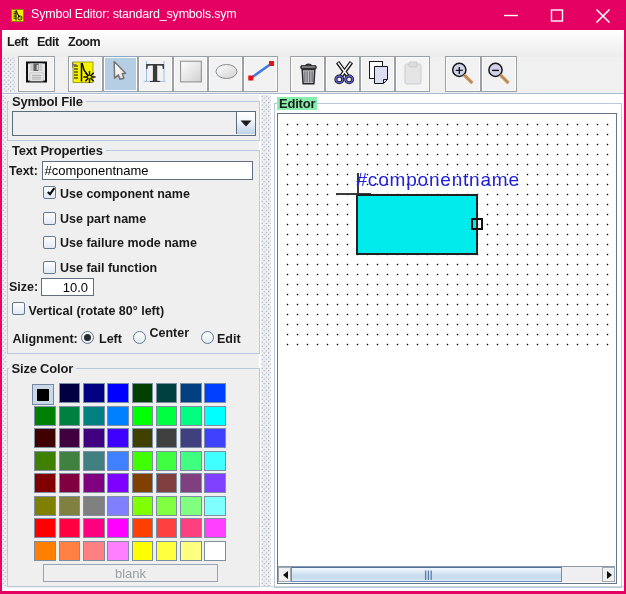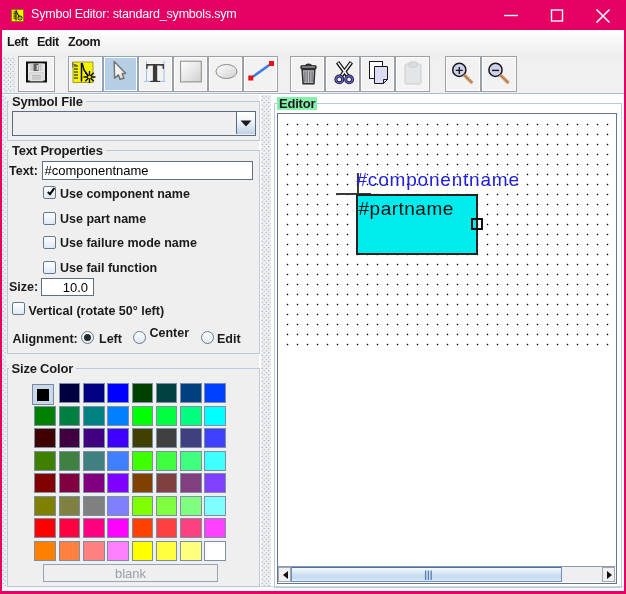--- a/index.html
+++ b/index.html
@@ -186,21 +186,21 @@
 <div class="lbl" style="left:60px;top:187px">Use component name</div>
 <div class="cb" style="left:43px;top:212px"></div>
 <div class="lbl" style="left:60px;top:212px">Use part name</div>
 <div class="cb" style="left:43px;top:236px"></div>
 <div class="lbl" style="left:60px;top:236px">Use failure mode name</div>
 <div class="cb" style="left:43px;top:261px"></div>
 <div class="lbl" style="left:60px;top:261px">Use fail function</div>
 <div class="lbl" style="left:9px;top:280px">Size:</div>
 <div class="field" style="left:41px;top:277.5px;width:53px;height:18px;padding:1px 5px 0 0;text-align:right">10.0</div>
 <div class="cb" style="left:11.5px;top:302px"></div>
-<div class="lbl" style="left:28.5px;top:303.5px">Vertical (rotate 50° left)</div>
+<div class="lbl" style="left:28.5px;top:303.5px">Vertical (rotate 80° left)</div>
 <div class="lbl" style="left:12.5px;top:331.5px">Alignment:</div>
 <div class="radio" style="left:81px;top:331px"></div>
 <div class="abs" style="left:84px;top:334px;width:7px;height:7px;border-radius:50%;background:#25282c"></div>
 <div class="lbl" style="left:99px;top:331.5px">Left</div>
 <div class="radio" style="left:133px;top:331px"></div>
 <div class="lbl" style="left:149.5px;top:326px">Center</div>
 <div class="radio" style="left:200.5px;top:331px"></div>
 <div class="lbl" style="left:217px;top:331.5px">Edit</div>
 
 <div class="group" style="left:7px;top:368px;width:253px;height:219px"></div>
@@ -282,21 +282,20 @@
         </pattern>
       </defs>
     <rect x="0" y="0" width="332" height="234" fill="url(#dots)"></rect>
     </svg>
 
   <div class="abs" style="left:58.8px;top:79.2px;width:35px;height:2px;background:#3a3a3a"></div>
   <div class="abs" style="left:79.2px;top:59.2px;width:2px;height:30px;background:#3a3a3a"></div>
 
   <div class="abs" style="left:78.2px;top:80.4px;width:122.2px;height:61.6px;background:#00ebeb;border:2px solid #222"></div>
   <div class="abs" style="left:79px;top:55px;font-size:19px;letter-spacing:0.8px;color:#2020dd">#componentname</div>
-  <div class="abs" style="left:81px;top:84px;font-size:19px;letter-spacing:0.5px;color:#111">#partname</div>
 
   <div class="abs" style="left:193px;top:104.3px;width:12.5px;height:12px;border:2px solid #111;background:transparent"></div>
 
   <div class="abs" style="left:0;top:452px;width:337.5px;height:16.5px;background:#efeff1;border-top:1px solid #8a9aaa">
     <div class="abs" style="left:0;top:0.5px;width:13.5px;height:15px;background:#f0f0f0;border:1px solid #a0a8b0">
       <svg width="13" height="14">
           <path d="M9 3 L4 7 L9 11 z" fill="#111"></path>
         </svg>
     </div>
     <div class="abs" style="left:13.5px;top:0px;width:270.5px;height:15.5px;background:linear-gradient(180deg,#f4f9fd 0%,#cadeef 55%,#c6dbee 78%,#e2edf7 100%);border:1px solid #6d8fc0;border-top:1.5px solid #50719f">

